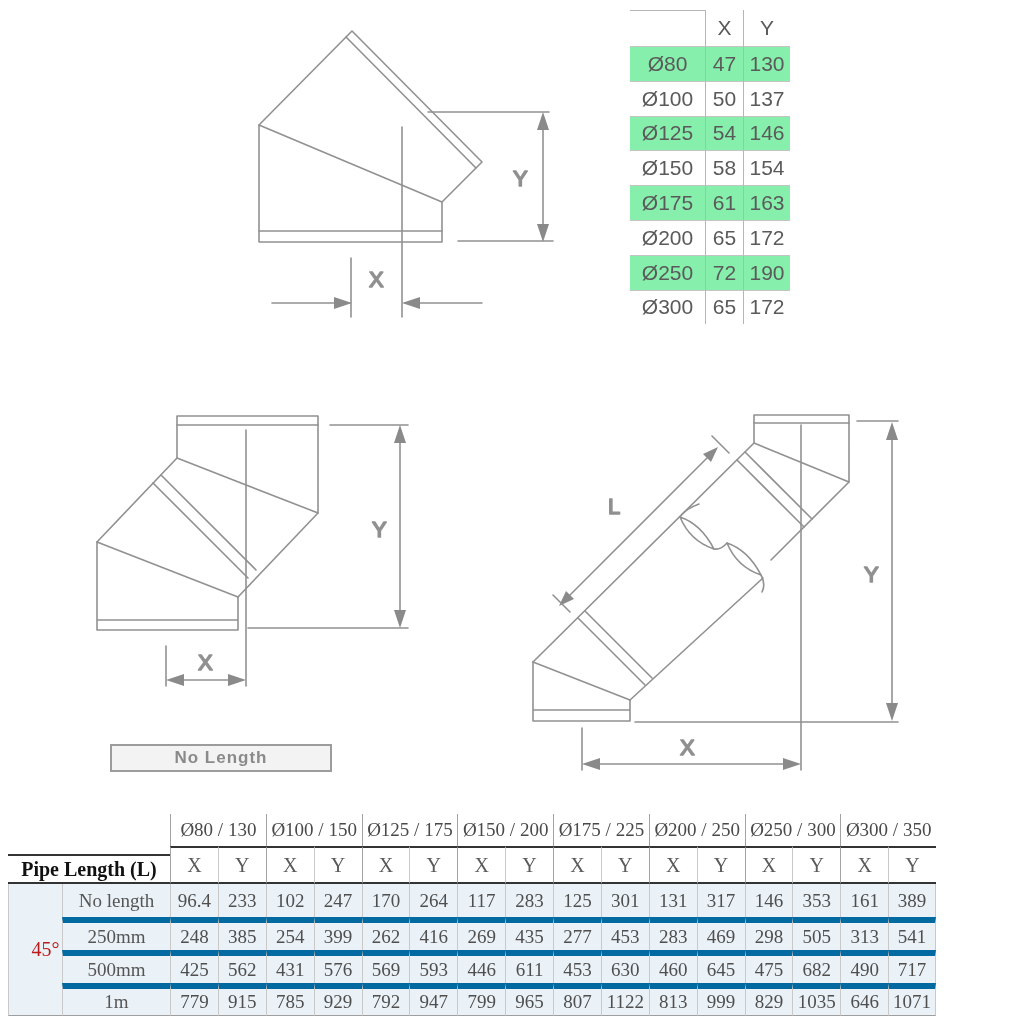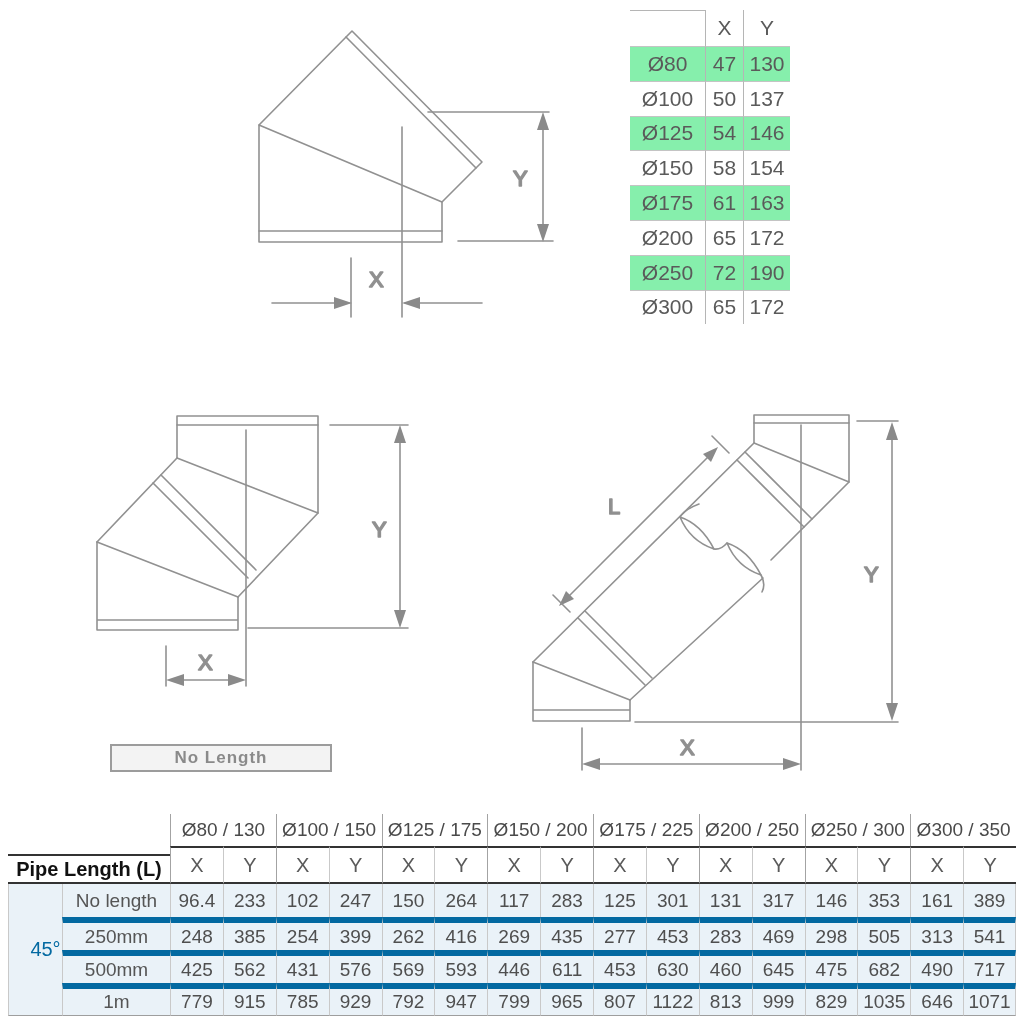--- a/index.html
+++ b/index.html
@@ -20,36 +20,36 @@
       display:grid;grid-template-columns:75px 38px 47px;
       grid-template-rows:36px repeat(8,34.8px);
       font-size:21px;color:#5a5a5a;}
   #mini-table .cell{display:flex;align-items:center;justify-content:center;box-sizing:border-box;}
   #mini-table .c1,#mini-table .c2{border-left:1.5px solid #b5b5b5;}
   #mini-table .ht{border-top:1px solid #c4c4c4;}
   #mini-table .corner{border-top:1.5px solid #b5b5b5;}
   #mini-table .tint{background:#86efac;}
 
   
-  #main-table{position:absolute;left:8px;top:814px;width:1008px;
+  #main-table{position:absolute;left:8px;top:814px;width:928px;
       display:grid;grid-template-columns:54px 108px repeat(16,1fr);
       grid-template-rows:32px 38px repeat(4,33px);
-      font-size:19px;color:#4f4f4f;}
+      font-size:19px;color:#4f4f4f;font-family:Liberation Serif, serif;}
   #main-table > div{display:flex;align-items:center;justify-content:center;box-sizing:border-box;}
   #main-table .diam{border-left:1.5px solid #a3a3a3;color:#4a4a4a;}
   #main-table .xy{font-size:20px;color:#5a5a5a;}
   #main-table .hrow{border-top:2px solid #333;border-bottom:2px solid #333;}
   #main-table .plabel{font-weight:bold;font-size:20px;color:#111;}
   #main-table .gm{border-left:1.5px solid #a3a3a3;}
   #main-table .gl{border-left:1px solid #c9c9c9;}
   #main-table .tint{background:#eaf2f8;}
   #main-table .sep{border-top:6px solid #0369a1;}
   #main-table .bot{border-bottom:1.5px solid #9e9e9e;}
   #main-table .edge-r{border-right:1px solid #c9c9c9;}
-  #main-table .angle{font-size:20px;color:#0369a1;border-left:1px solid #c9c9c9;padding-left:20px;}
+  #main-table .angle{font-size:20px;color:#b91c1c;border-left:1px solid #c9c9c9;padding-left:20px;}
   #main-table .rlabel{color:#555;}
 </style>
 </head>
 <body>
 
 <div class="page">
 
   <svg id="diagrams" width="1024" height="1024" viewBox="0 0 1024 1024" stroke="#919191" stroke-width="1.6" fill="none" stroke-linecap="round" stroke-linejoin="round">
 
     <g>
@@ -193,21 +193,21 @@
       <div class="hrow xy gm">X</div>
       <div class="hrow xy gl">Y</div>
       <div class="hrow xy gm">X</div>
       <div class="hrow xy gl">Y</div>
       <div class="angle tint bot" style="grid-row:3 / span 4;">45°</div>
       <div class="rlabel tint gl">No length</div>
       <div class="tint gl">96.4</div>
       <div class="tint gl">233</div>
       <div class="tint gl">102</div>
       <div class="tint gl">247</div>
-      <div class="tint gl">150</div>
+      <div class="tint gl">170</div>
       <div class="tint gl">264</div>
       <div class="tint gl">117</div>
       <div class="tint gl">283</div>
       <div class="tint gl">125</div>
       <div class="tint gl">301</div>
       <div class="tint gl">131</div>
       <div class="tint gl">317</div>
       <div class="tint gl">146</div>
       <div class="tint gl">353</div>
       <div class="tint gl">161</div>

